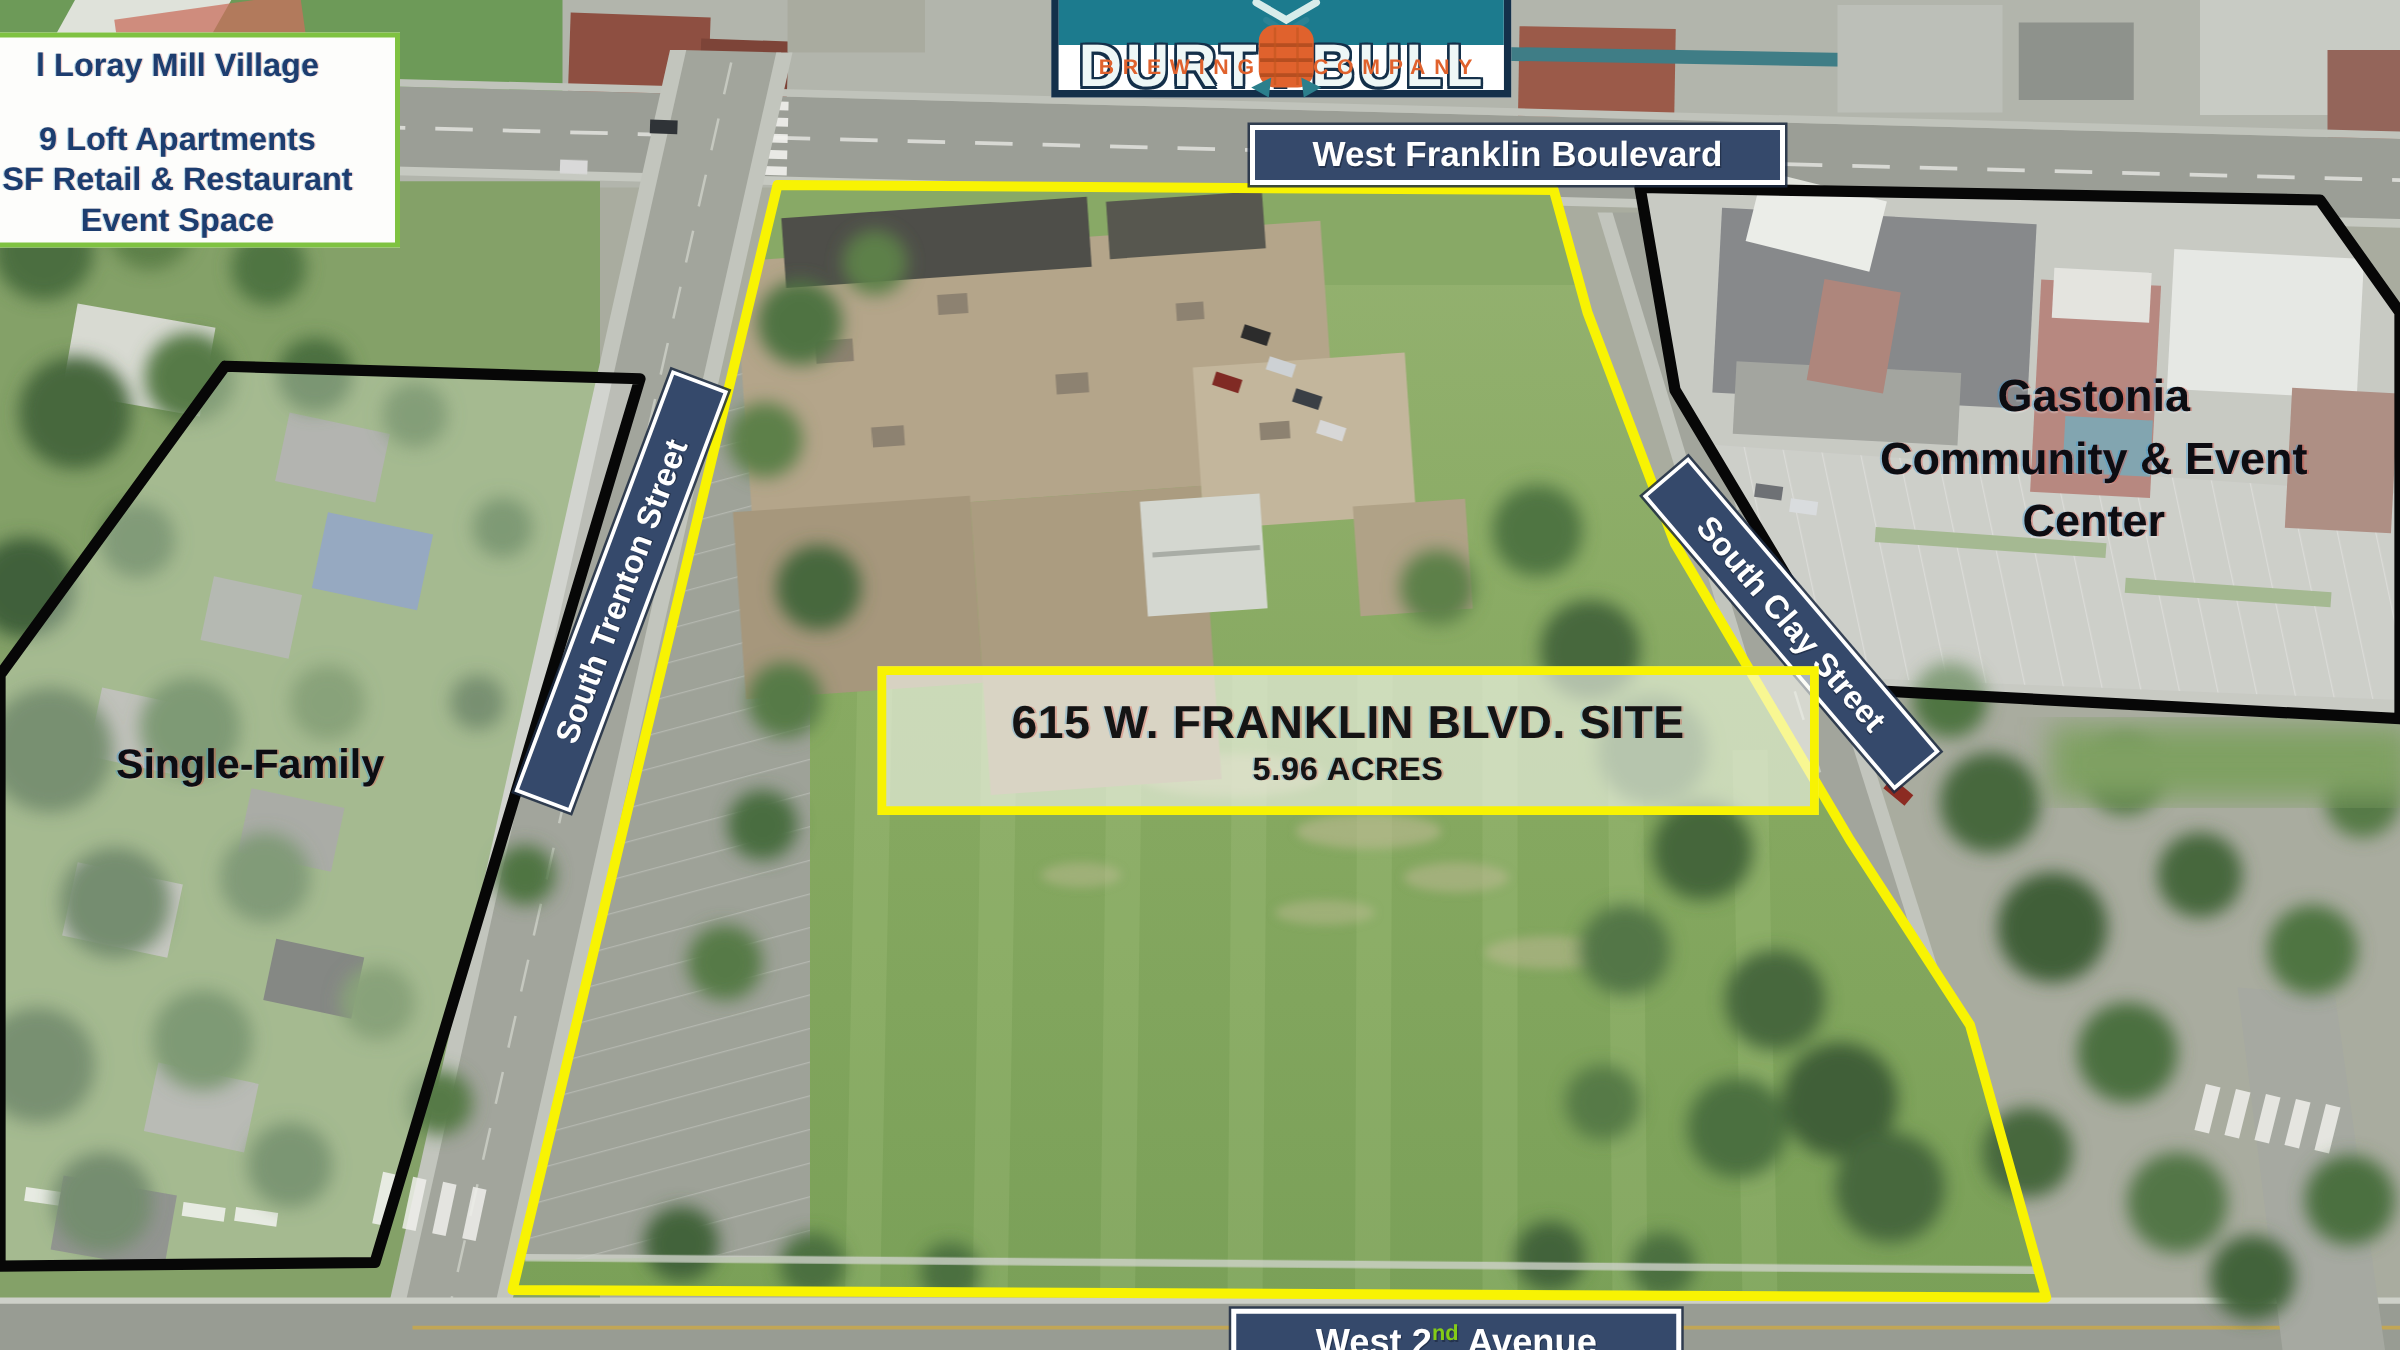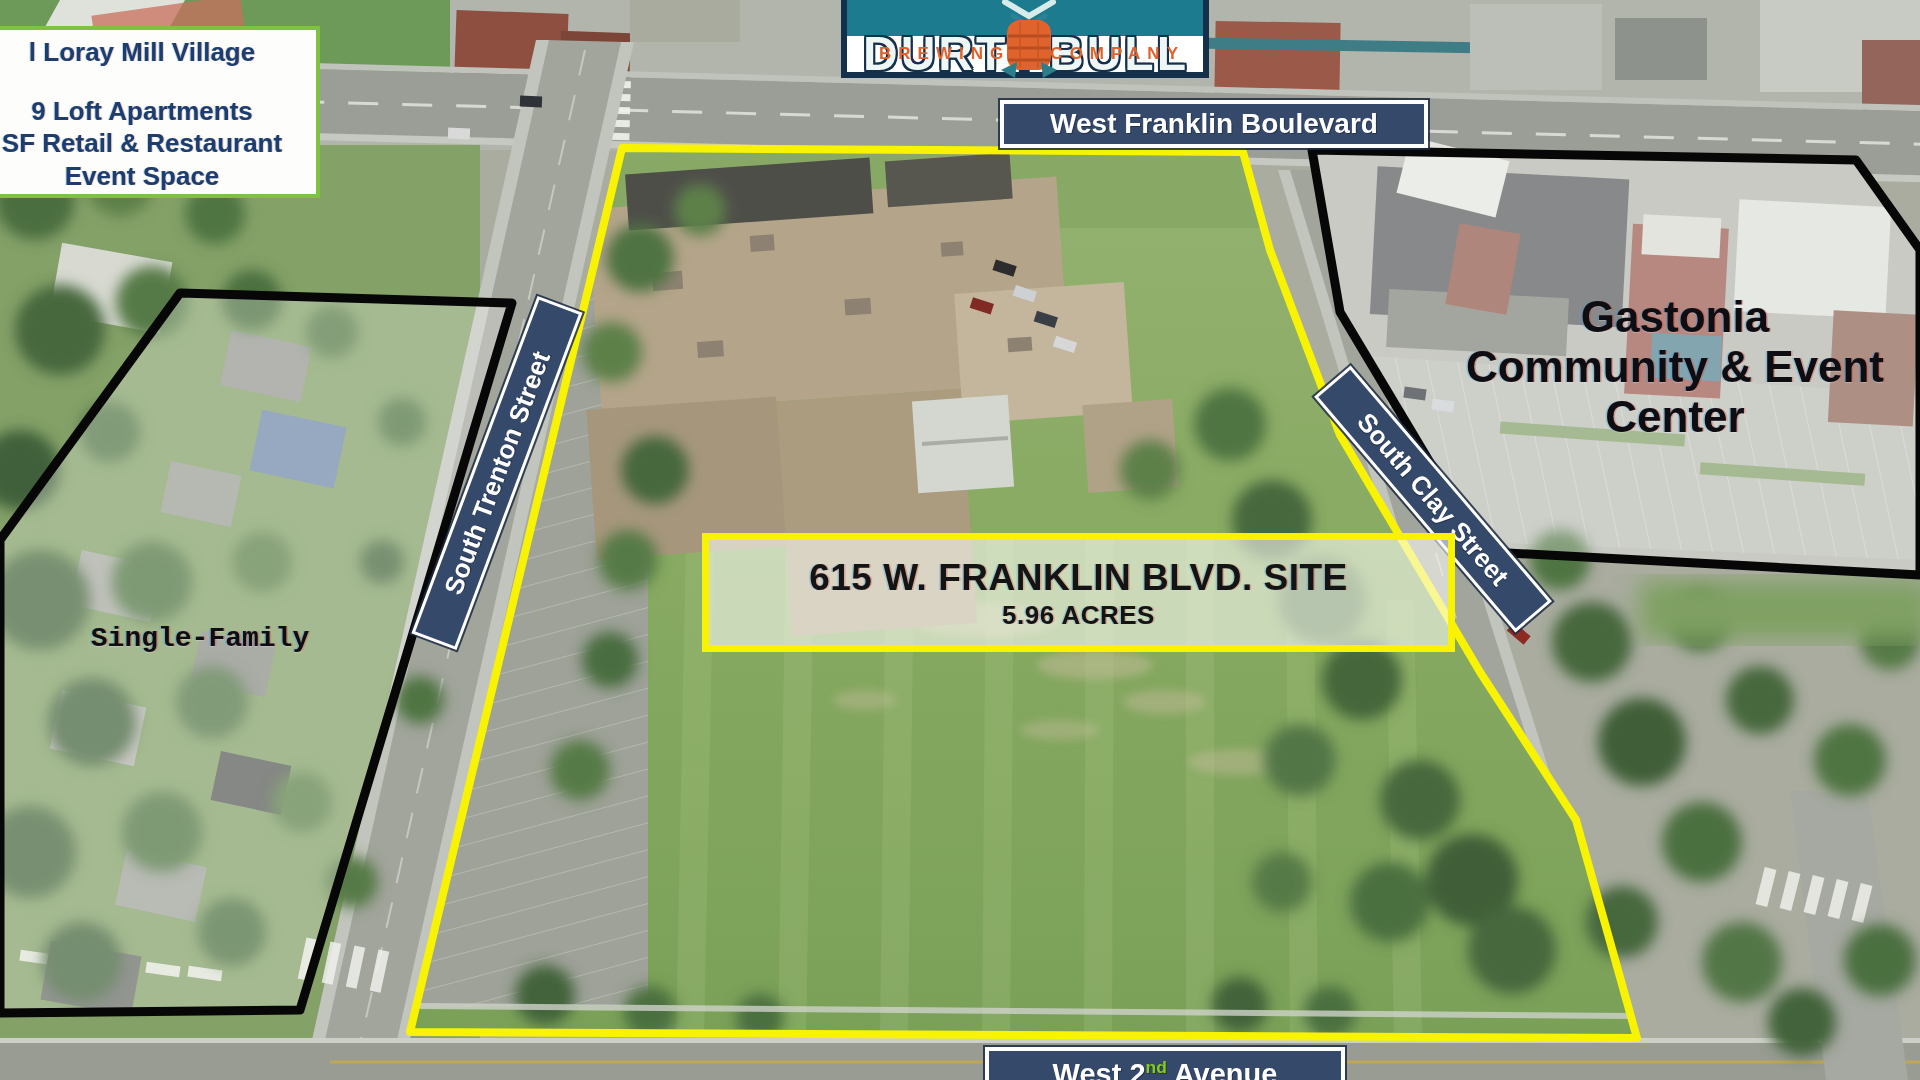--- a/index.html
+++ b/index.html
@@ -75,22 +75,22 @@
   }
   .db-logo .s1{left:32px;}
   .db-logo .s2{right:18px;}
   .db-logo .barrel{position:absolute;left:150px;top:26px;}
 
   .lbl-franklin{left:1000px;top:100px;width:428px;height:48px;font-size:28px;}
   .lbl-trenton{left:317px;top:449px;width:360px;height:48px;font-size:26px;transform:rotate(-69.5deg);border-width:3px;}
   .lbl-clay{left:1278px;top:475px;width:310px;height:48px;font-size:26px;transform:rotate(49.5deg);border-width:3px;}
   .lbl-2nd{left:985px;top:1047px;width:360px;height:58px;font-size:29px;align-items:flex-start;padding-top:7px;}
 
-  .cap-gastonia{left:1460px;top:292px;width:430px;font-size:44px;line-height:50px;}
-  .cap-single{left:20px;top:615px;width:360px;font-size:28px;line-height:48px;font-family:Liberation Mono, monospace;}
+  .cap-gastonia{left:1460px;top:292px;width:430px;font-size:36px;line-height:50px;}
+  .cap-single{left:20px;top:587px;width:360px;font-size:33px;line-height:48px;}
 </style>
 </head>
 <body>
 
 <div class="stage">
 
   <svg class="layer" viewBox="0 0 1920 1080" aria-hidden="true">
     <defs>
       <filter id="blur7">
           <feGaussianBlur stdDeviation="7"></feGaussianBlur>

